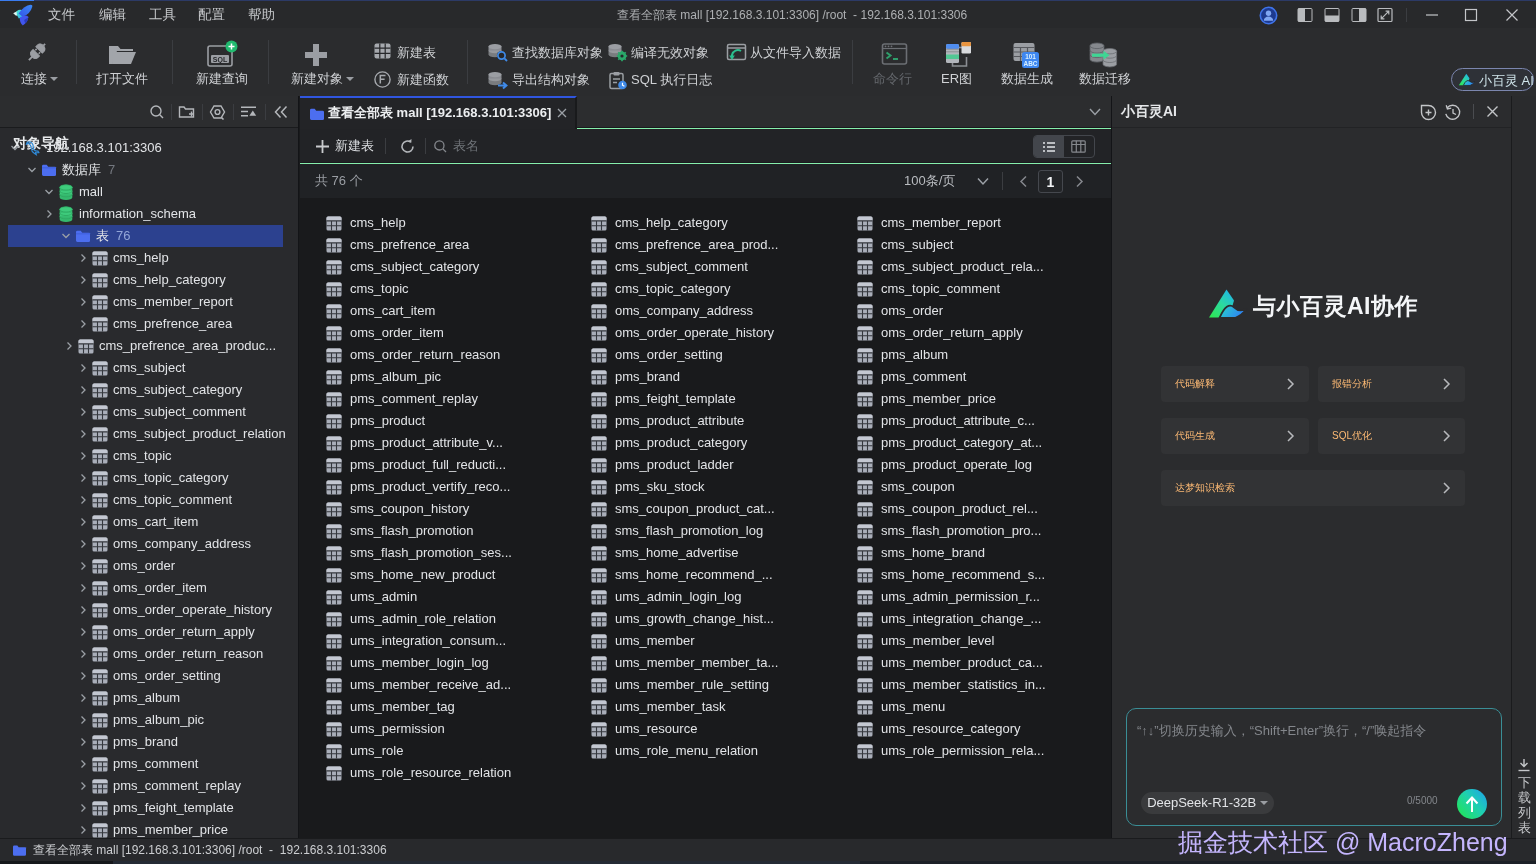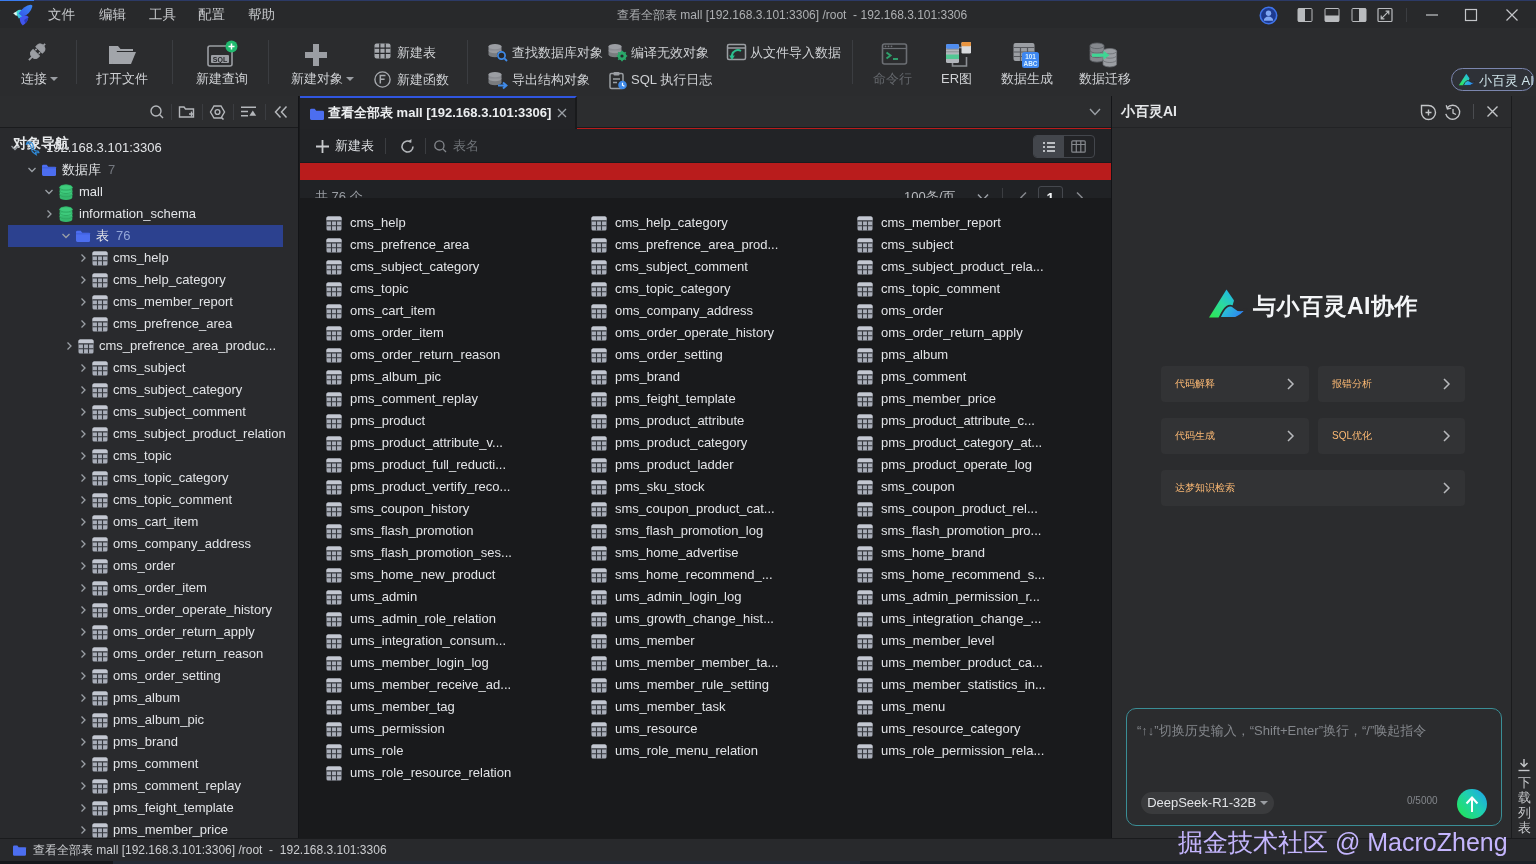--- a/index.html
+++ b/index.html
@@ -23,25 +23,25 @@
 #lp-title{position:absolute;left:13px;top:0;line-height:31px;font-size:14px;font-weight:bold;color:#e6e8ea;margin-top:32px;}
 .lp-sep{position:absolute;top:8px;height:16px;width:1px;background:#3b3d41;}
 #tree{position:absolute;left:0;top:32px;width:100%;height:710px;overflow:hidden;padding-top:9px;}
 .trow{height:22px;line-height:22px;white-space:nowrap;font-size:13px;color:#e2e4e7;display:flex;align-items:center;}
 .trow .chev{flex:0 0 12px;margin-right:3px;display:flex;align-items:center;justify-content:center;}
 .trow .ticon{flex:0 0 16px;margin-right:5px;display:flex;align-items:center;justify-content:center;}
 .trow .cnt{color:#74787f;margin-left:7px;}
 .trow.sel{background:linear-gradient(#2c418f,#2c418f) no-repeat 8px 0/275px 22px;}
 .trow.sel .cnt{color:#93a6d8;}
 
-#center{position:absolute;left:300px;top:96px;width:811px;height:742px;background:#b91c1c;}
+#center{position:absolute;left:300px;top:96px;width:811px;height:742px;background:#86efac;}
 #tabstrip{position:absolute;left:0;top:0;width:811px;height:32px;background:#2c2d2f;border-bottom:1px solid #1a1b1d;}
 #tab1{position:absolute;left:0;top:0;width:277px;height:33px;background:#232427;border-top:2px solid #3056e0;border-right:2px solid #191a1c;}
 #ctoolbar{position:absolute;left:0;top:33px;width:811px;height:34px;background:#222326;border-bottom:1px solid #1a1b1e;}
-#inforow{position:absolute;left:0;top:84px;width:811px;height:34px;background:#202225;padding-left:46px;}
+#inforow{position:absolute;left:0;top:68px;width:811px;height:34px;background:#202225;padding-left:46px;}
 #listarea{position:absolute;left:0;top:102px;width:811px;height:640px;background:#191a1c;}
 .lcol{position:absolute;top:14px;}
 .lrow{height:22px;line-height:22px;display:flex;align-items:center;font-size:13px;color:#e2e4e7;white-space:nowrap;}
 .lrow .ticon{flex:0 0 16px;margin-right:8px;display:flex;align-items:center;}
 
 #aipanel{position:absolute;left:1111px;top:96px;width:400px;height:742px;background:#2b2c2e;border-left:1px solid #131417;}
 #ai-head{position:absolute;left:0;top:0;width:100%;height:32px;border-bottom:1px solid #222325;}
 .aibtn{position:absolute;height:36px;background:#323335;border-radius:4px;font-size:10px;color:#fdba74;line-height:36px;padding-left:14px;}
 .aibtn .chv{position:absolute;right:12px;top:10px;}
 

